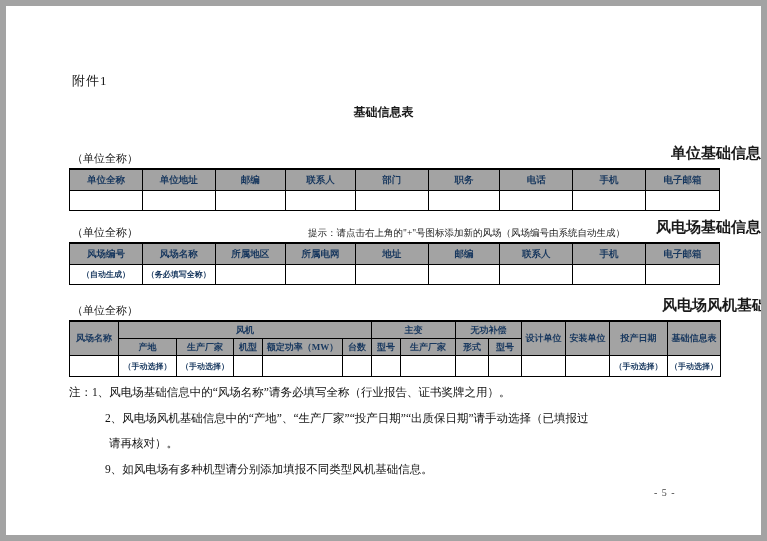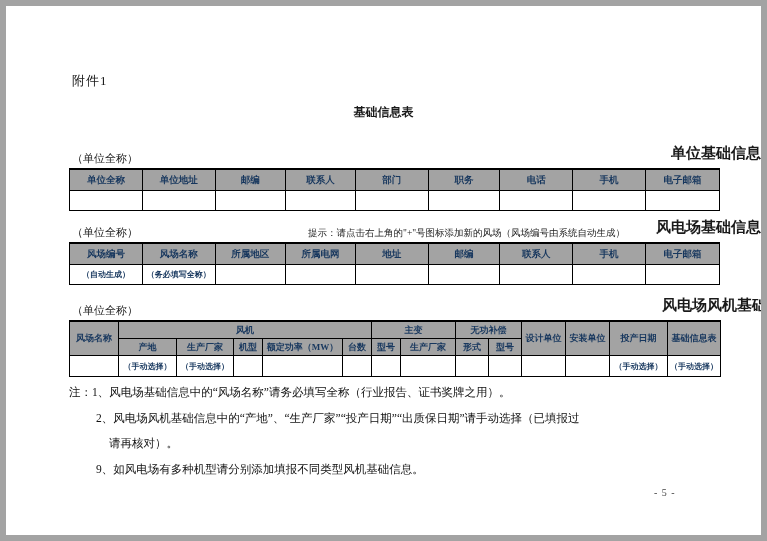--- a/index.html
+++ b/index.html
@@ -31,21 +31,21 @@
   }
   table.t th{
     background:#a3a3a3;color:#17375E;
     font-weight:bold;font-size:9.5px;height:20px;
   }
   table.t td{height:19px;font-size:8px;font-weight:bold;color:#17375E;background:#fff;}
   #turbine-table th{font-size:9px;height:16px;}
   #turbine-table td{height:20px;}
   .notes{position:absolute;left:63px;top:374px;width:665px;font-size:11.5px;color:#111;}
   .note-line{line-height:25.5px;white-space:nowrap;}
-  .indent-1{margin-left:27px;font-family:Liberation Serif, serif;}
+  .indent-1{margin-left:36px;font-family:Liberation Serif, serif;}
   .indent-2{margin-left:40px;}
   .page-num{position:absolute;left:648px;top:481px;font-size:10px;color:#444;letter-spacing:1px;}
 </style>
 </head>
 <body>
 
 <div class="page">
 
   <div class="attachment">附件1</div>
 

